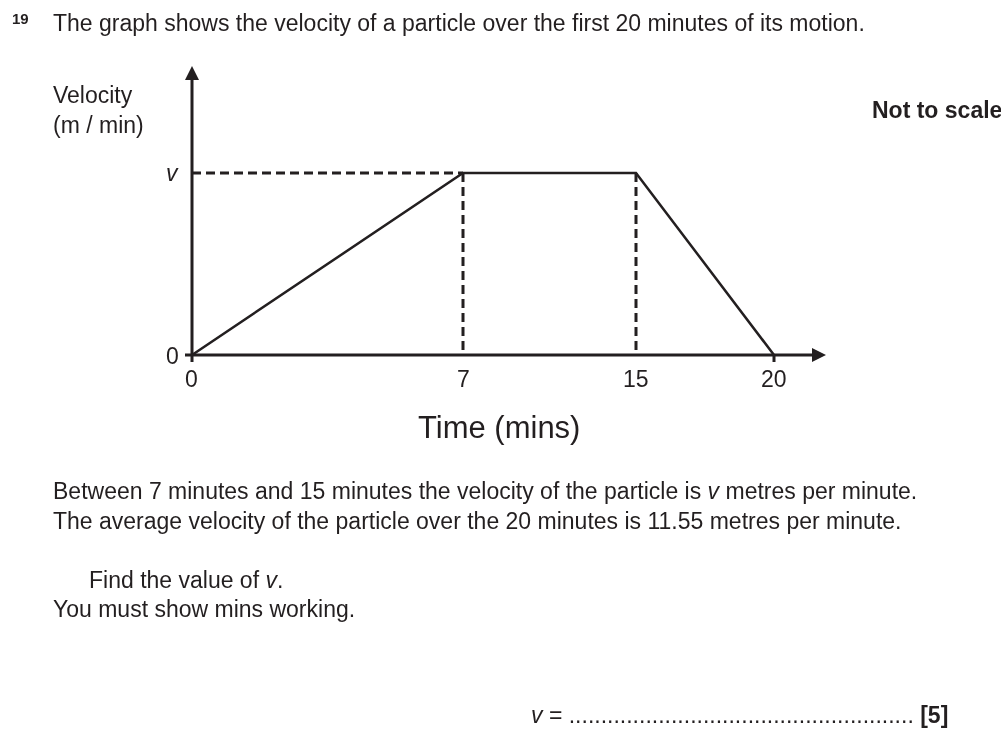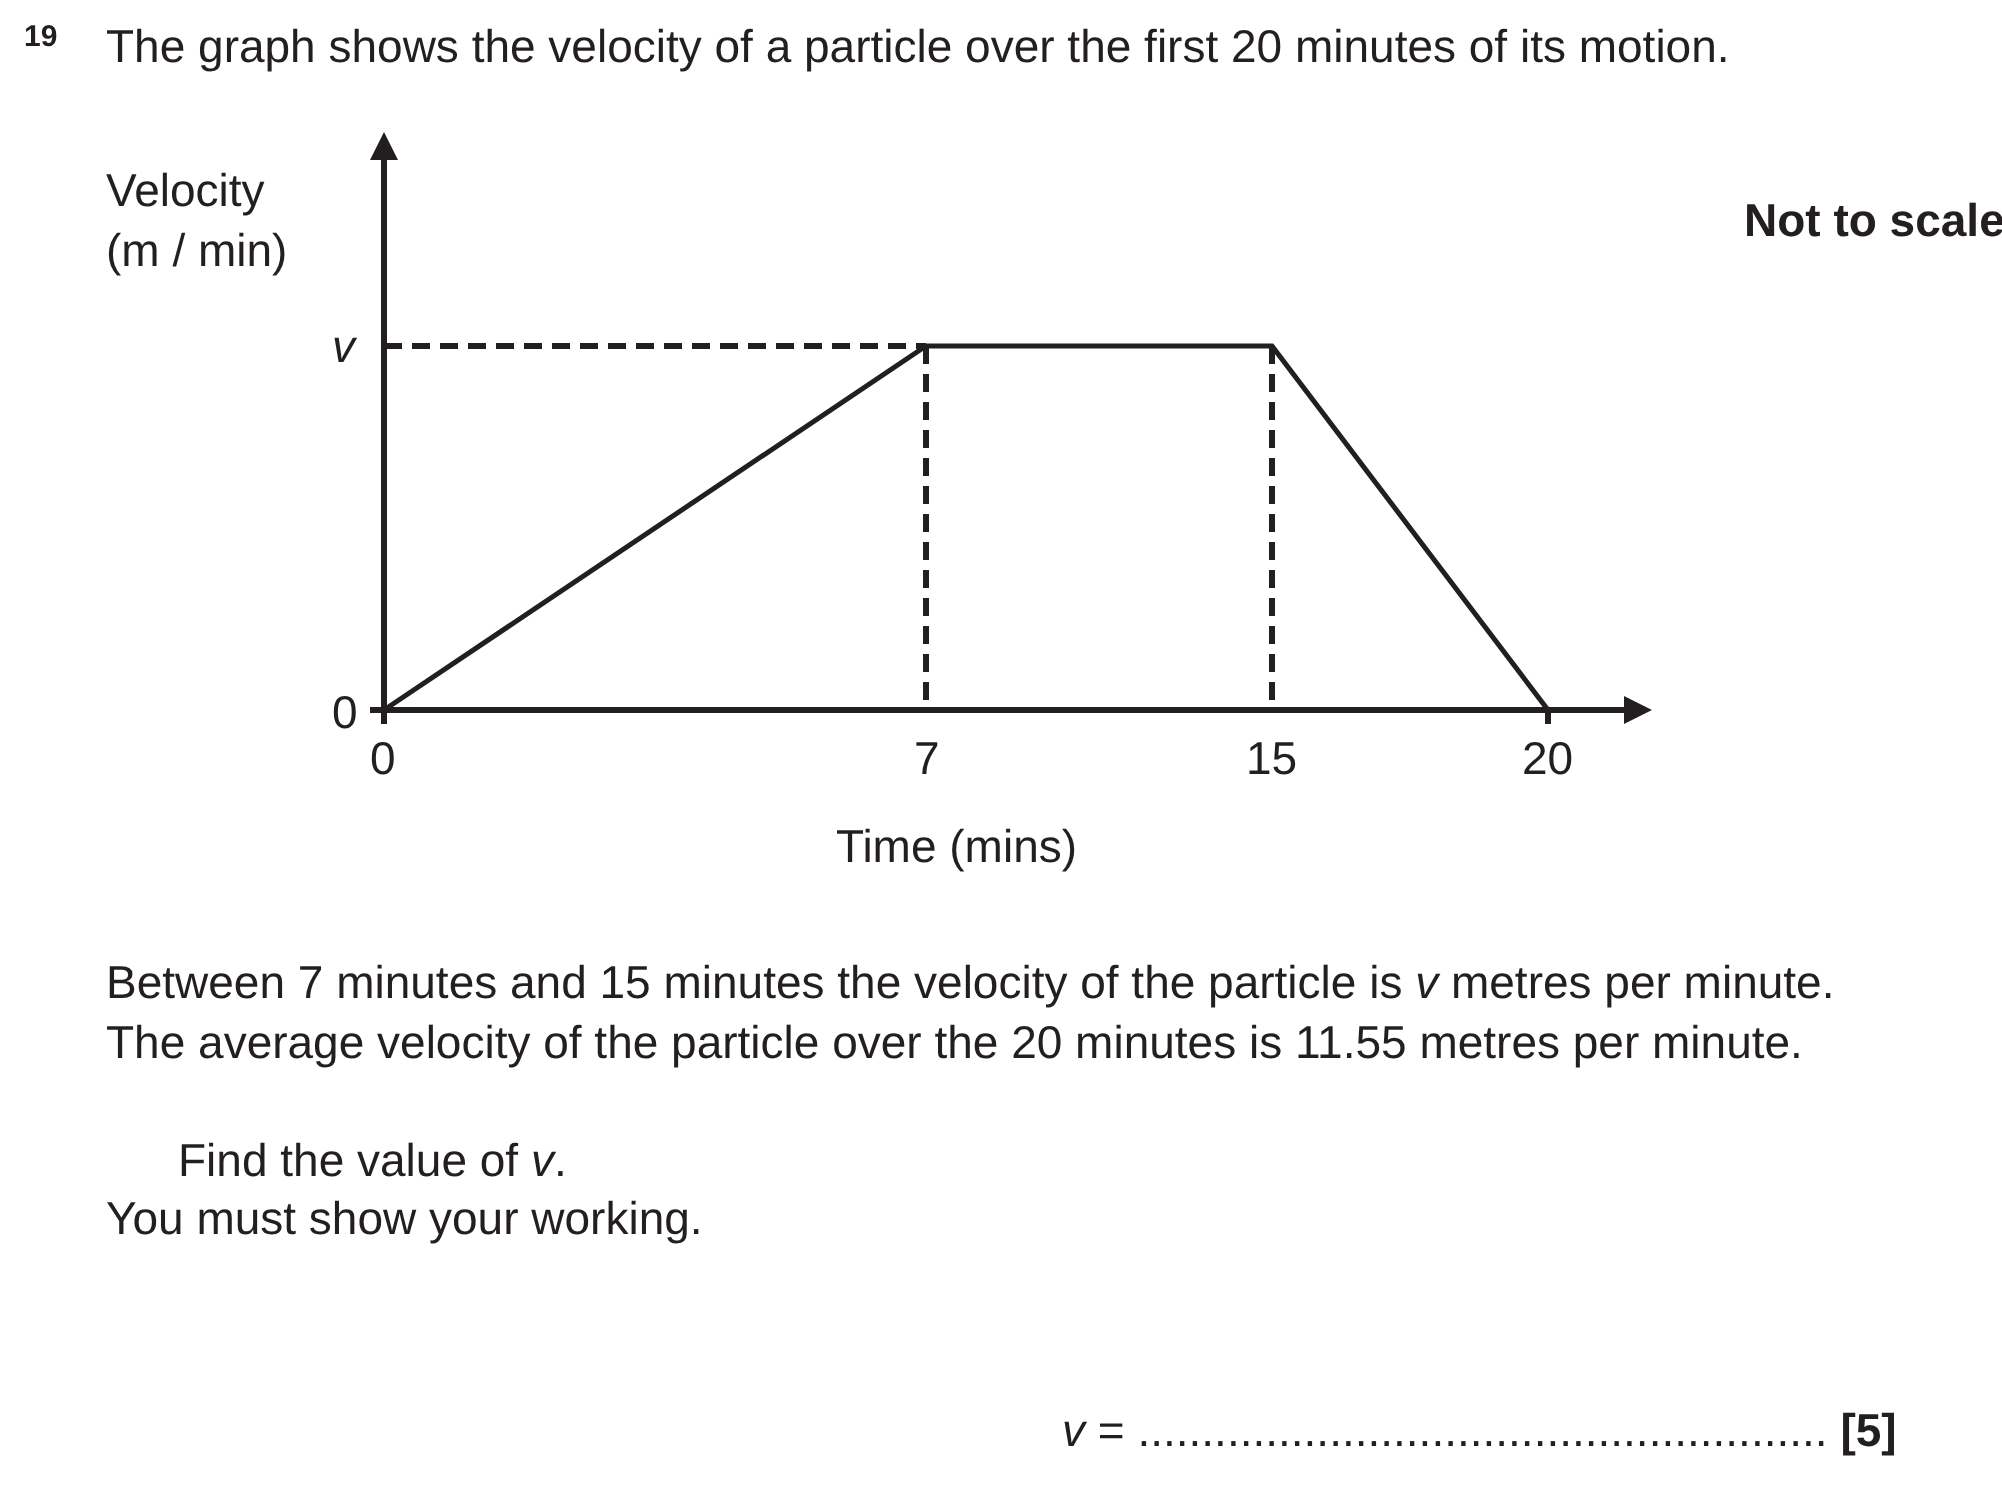--- a/index.html
+++ b/index.html
@@ -5,21 +5,21 @@
     html, body { margin:0; padding:0; background:#ffffff; }
     body { width:1001px; height:746px; position:relative; overflow:hidden;
            font-family:"Liberation Sans", sans-serif; color:#231f20; }
     .abs { position:absolute; white-space:nowrap; }
     .qnum { left:12px; top:10px; font-size:15px; font-weight:bold; }
     .qtext { left:53px; top:10px; font-size:23px; }
     .ylabel { left:53px; top:80px; font-size:23px; line-height:30px; }
     .note { left:872px; top:97px; font-size:23px; font-weight:bold; }
     .tick { font-size:23px; }
     .italic { font-style:italic; }
-    .xlabel { left:418px; top:410px; font-size:23px; }
+    .xlabel { left:418px; top:410px; font-size:31px; }
     .para { left:53px; font-size:23px; }
     .answer { left:531px; top:702px; font-size:23px; }
     .marks { font-weight:bold; }
     svg.graph { position:absolute; left:0; top:0; }
   </style>
 </head>
 <body>
 
 <div class="abs qnum">19</div>
 <div class="abs qtext">The graph shows the velocity of a particle over the first 20 minutes of its motion.</div>
@@ -57,18 +57,18 @@
 
 <div class="abs xlabel">Time (mins)</div>
 
 <div class="abs para" style="top:478px;">
   <span>Between 7 minutes and 15 minutes the velocity of the particle is </span><span class="italic">v</span><span> metres per minute.</span>
 </div>
 <div class="abs para" style="top:508px;">The average velocity of the particle over the 20 minutes is 11.55 metres per minute.</div>
 <div class="abs para" style="top:567px;margin-left:36px;">
   <span>Find the value of </span><span class="italic">v</span><span>.</span>
 </div>
-<div class="abs para" style="top:596px;">You must show your working.</div>
+<div class="abs para" style="top:596px;">You must show mins working.</div>
 
 <div class="abs answer">
   <span class="italic">v</span><span> = </span><span>......................................................</span>
   <span class="marks">[5]</span>
 </div>
 
 </body></html>

